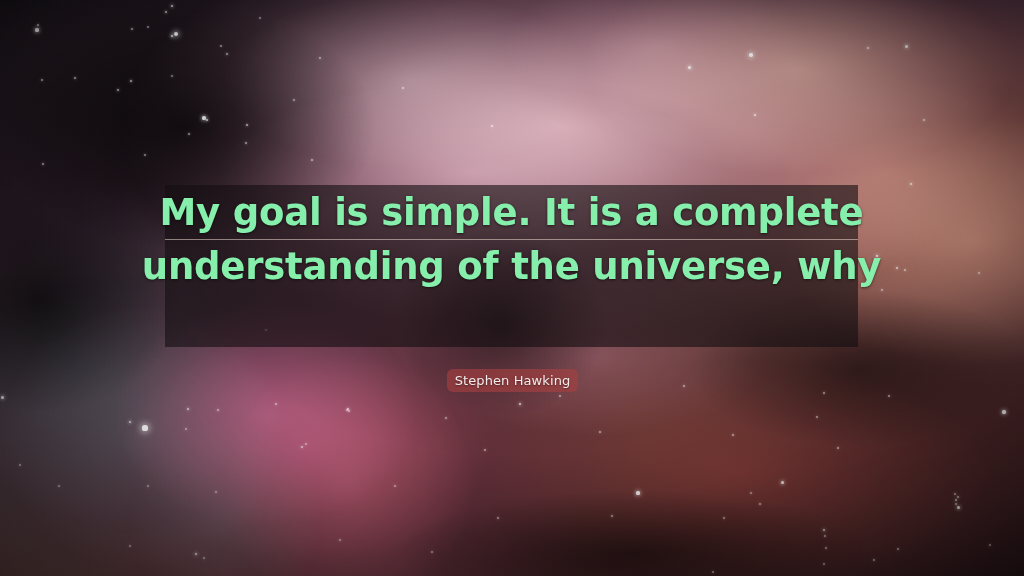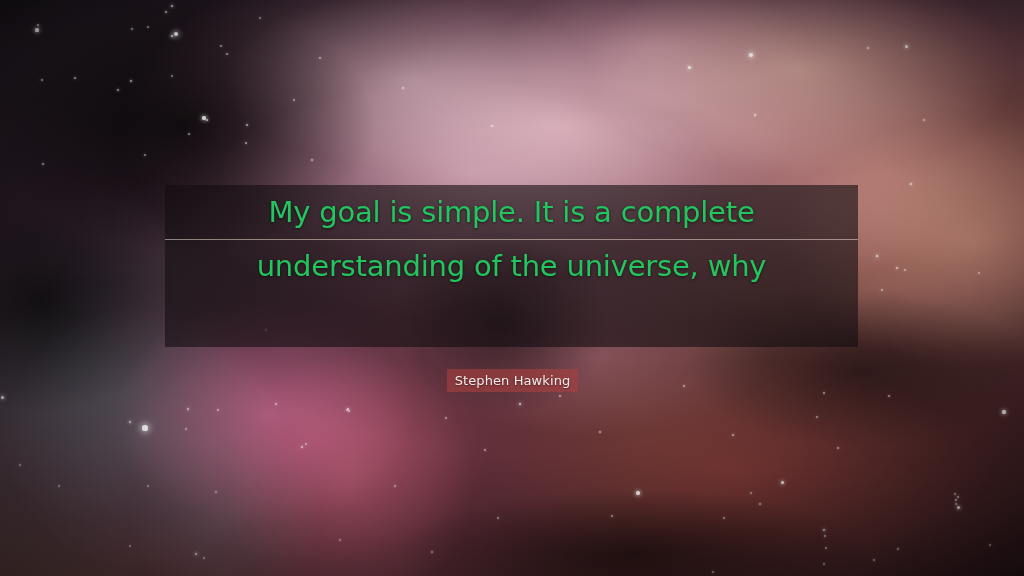--- a/index.html
+++ b/index.html
@@ -109,40 +109,41 @@
     align-items: center;
     justify-content: center;
     box-sizing: border-box;
   }
   .quote-line + .quote-line {
     border-top: 1px solid rgba(236,216,206,0.55);
     justify-content: center;
   }
   .quote-line span {
     display: block;
-    color: #22c55e;
-    font-size: 29px;
-    font-weight: 400;
+    color: #86efac;
+    font-size: 37px;
+    font-weight: 700;
     letter-spacing: -0.2px;
     line-height: 1;
     white-space: nowrap;
     text-shadow: 0 1px 3px rgba(0,0,0,0.55);
   }
 
   
   #attribution {
     position: absolute;
     left: 447px;
     top: 369px;
     width: 131px;
     height: 23px;
     background: rgba(168,64,64,0.62);
     display: flex;
     align-items: center;
     justify-content: center;
+    border-radius: 6px;
   }
   #attribution span {
     color: #f3eceb;
     font-size: 13px;
     letter-spacing: 0.1px;
     line-height: 1;
     white-space: nowrap;
     text-shadow: 0 1px 2px rgba(0,0,0,0.45);
   }
 </style>

